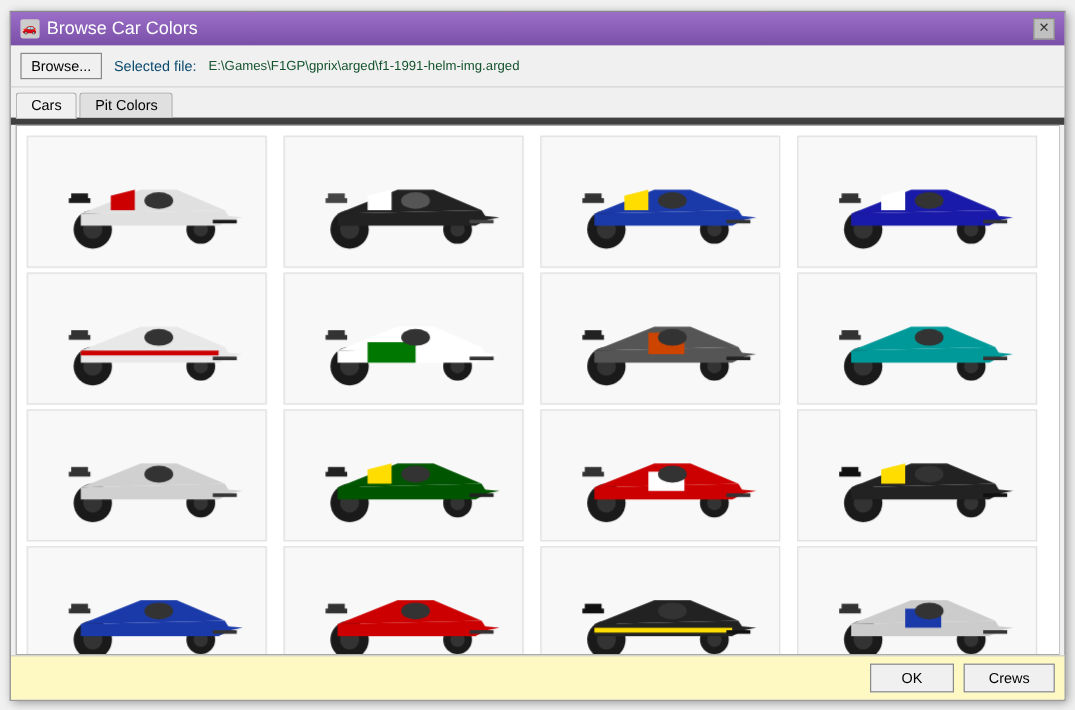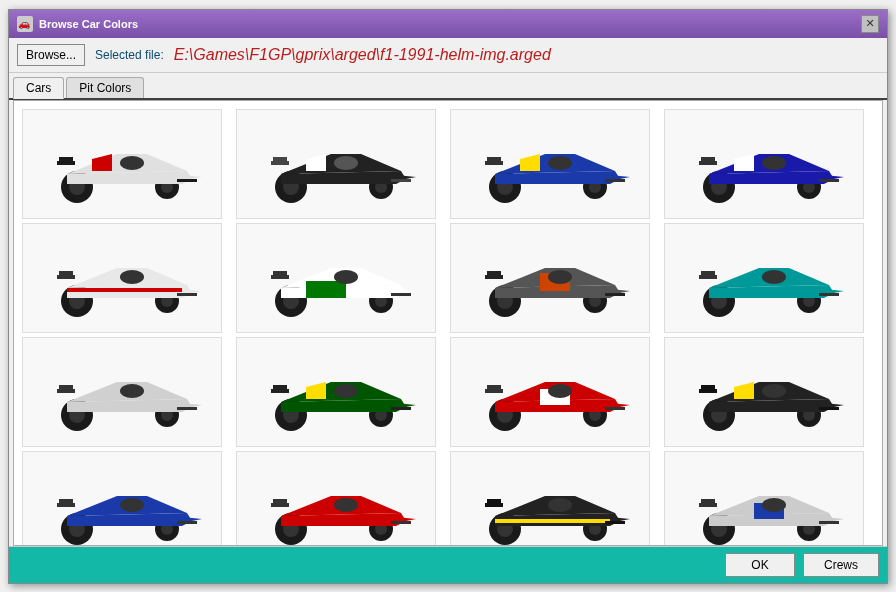--- a/index.html
+++ b/index.html
@@ -40,22 +40,22 @@
       width: 16px;
       height: 16px;
       background: #ccc;
       border-radius: 2px;
       display: flex;
       align-items: center;
       justify-content: center;
       font-size: 10px;
     }
     .title-text {
-      font-size: 11px;
-      font-weight: bold;
+      font-size: 15px;
+      font-weight: normal;
     }
     .close-btn {
       width: 18px;
       height: 18px;
       background: #c0c0c0;
       border: 1px solid #888;
       display: flex;
       align-items: center;
       justify-content: center;
       font-size: 11px;
@@ -75,29 +75,28 @@
       background: #f0f0f0;
       border: 1px solid #888;
       cursor: pointer;
       font-size: 12px;
     }
     .selected-file-label {
       font-size: 12px;
       color: #0c4a6e;
     }
     .selected-file-path {
-      font-size: 16px;
-      color: #b91c1c;
-      font-style: italic;
+      font-size: 11px;
+      color: #14532d;
     }
     .tabs-bar {
       display: flex;
       padding: 4px 4px 0;
       background: #f0f0f0;
-      border-bottom: 2px solid #404040;
+      border-bottom: 6px solid #404040;
     }
     .tab {
       padding: 3px 12px;
       border: 1px solid #aaa;
       border-bottom: none;
       background: #e0e0e0;
       cursor: pointer;
       font-size: 12px;
       margin-right: 2px;
       border-radius: 3px 3px 0 0;
@@ -135,21 +134,21 @@
     .car-cell svg {
       width: 170px;
       height: 90px;
     }
     .bottom-bar {
       padding: 6px 8px;
       display: flex;
       justify-content: flex-end;
       align-items: center;
       gap: 8px;
-      background: #14b8a6;
+      background: #fef9c3;
       border-top: 1px solid #ccc;
     }
     .ok-btn, .cancel-btn {
       padding: 4px 20px;
       background: #f0f0f0;
       border: 1px solid #888;
       cursor: pointer;
       font-size: 12px;
       min-width: 70px;
     }

